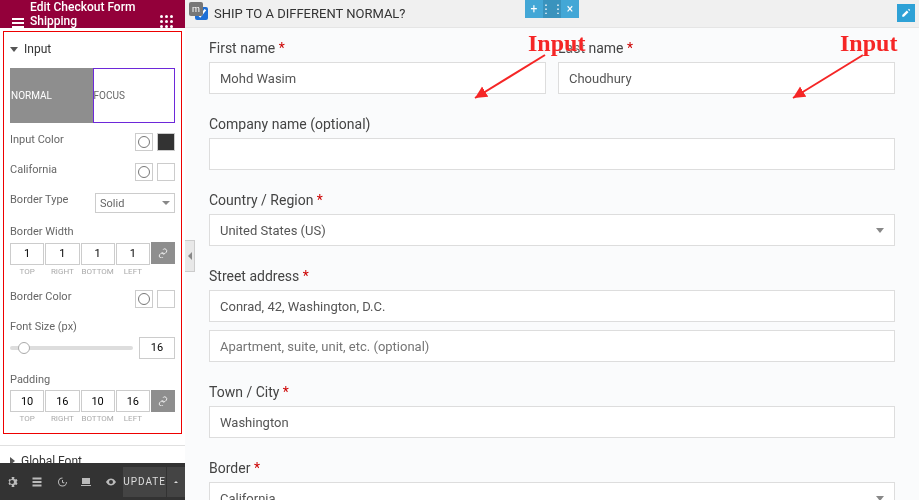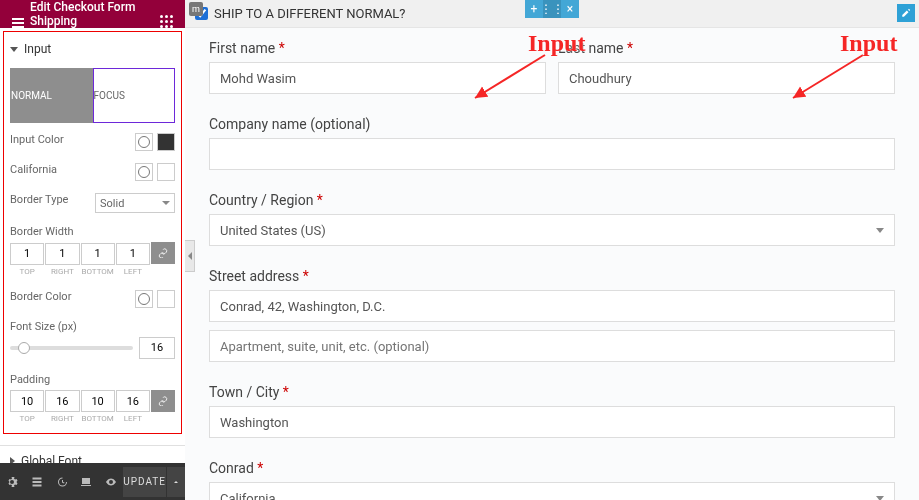--- a/index.html
+++ b/index.html
@@ -287,21 +287,21 @@
 
     <div class="field-row">
       <div class="field">
         <label><span>Town / City</span> <span class="req">*</span></label>
         <input class="input" value="Washington" style="">
       </div>
     </div>
 
     <div class="field-row">
       <div class="field">
-        <label><span>Conrad</span> <span class="req">*</span></label>
+        <label><span>Border</span> <span class="req">*</span></label>
         <div class="select-like">
           <span>California</span>
           <span class="chev"></span>
         </div>
       </div>
     </div>
   </div>
 </div>
 
 </body></html>

